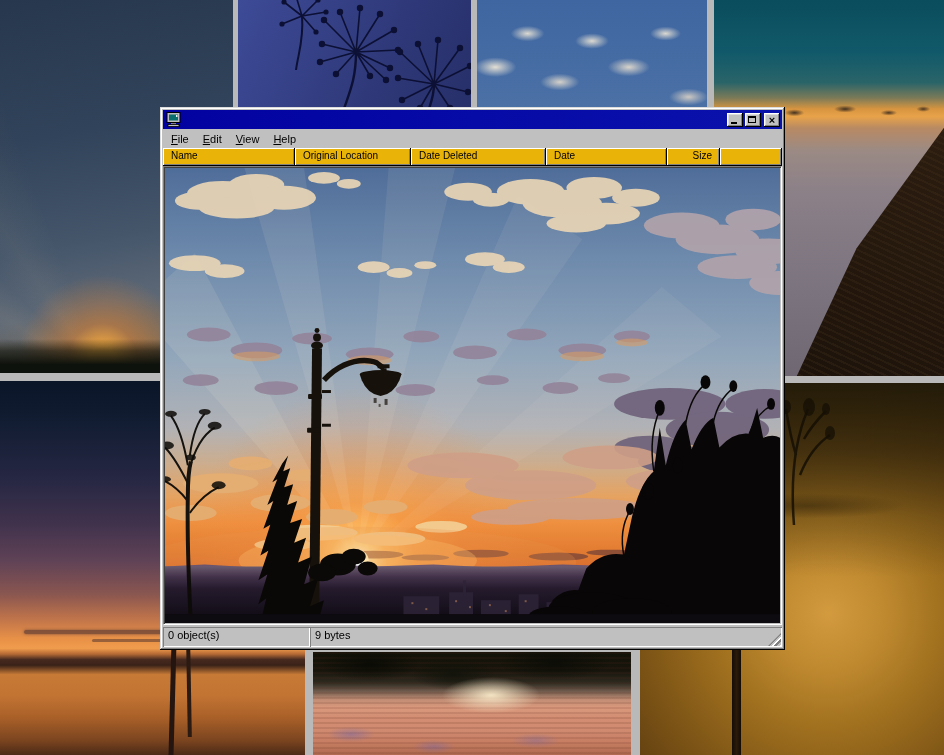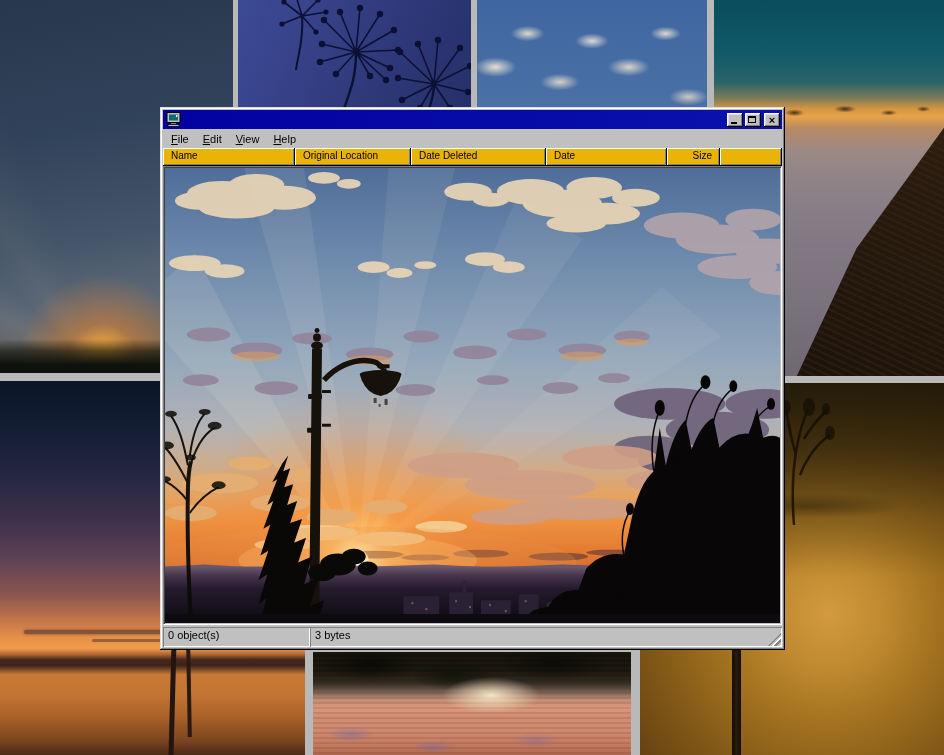--- a/index.html
+++ b/index.html
@@ -461,18 +461,18 @@
             </g>
           </g>
 
           <rect x="0" y="450" width="619" height="9" fill="#0d0a10"></rect>
         </svg>
       </div>
     </div>
 
     <div class="statusbar">
       <div class="spanel p1">0 object(s)</div>
-      <div class="spanel p2">3 bytes</div>
+      <div class="spanel p2">9 bytes</div>
       <div class="grip"></div>
     </div>
 
   </div>
 </div>
 
 </body></html>

